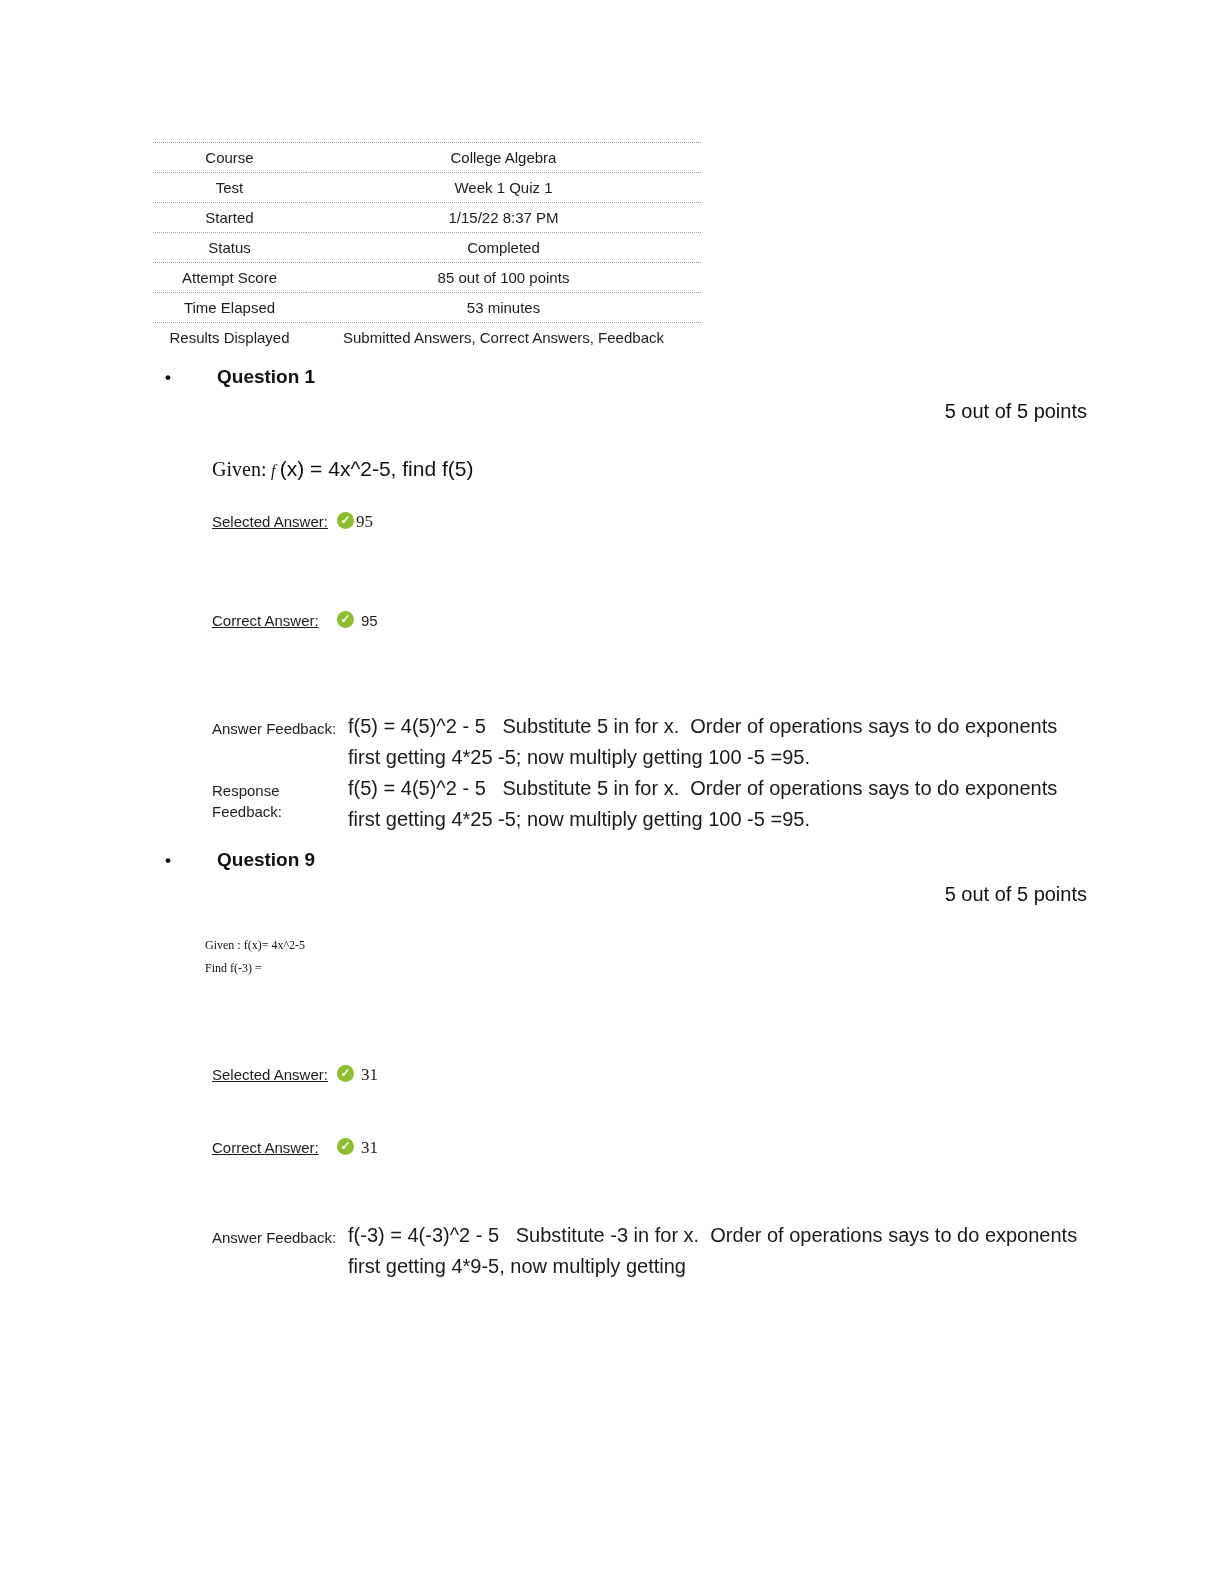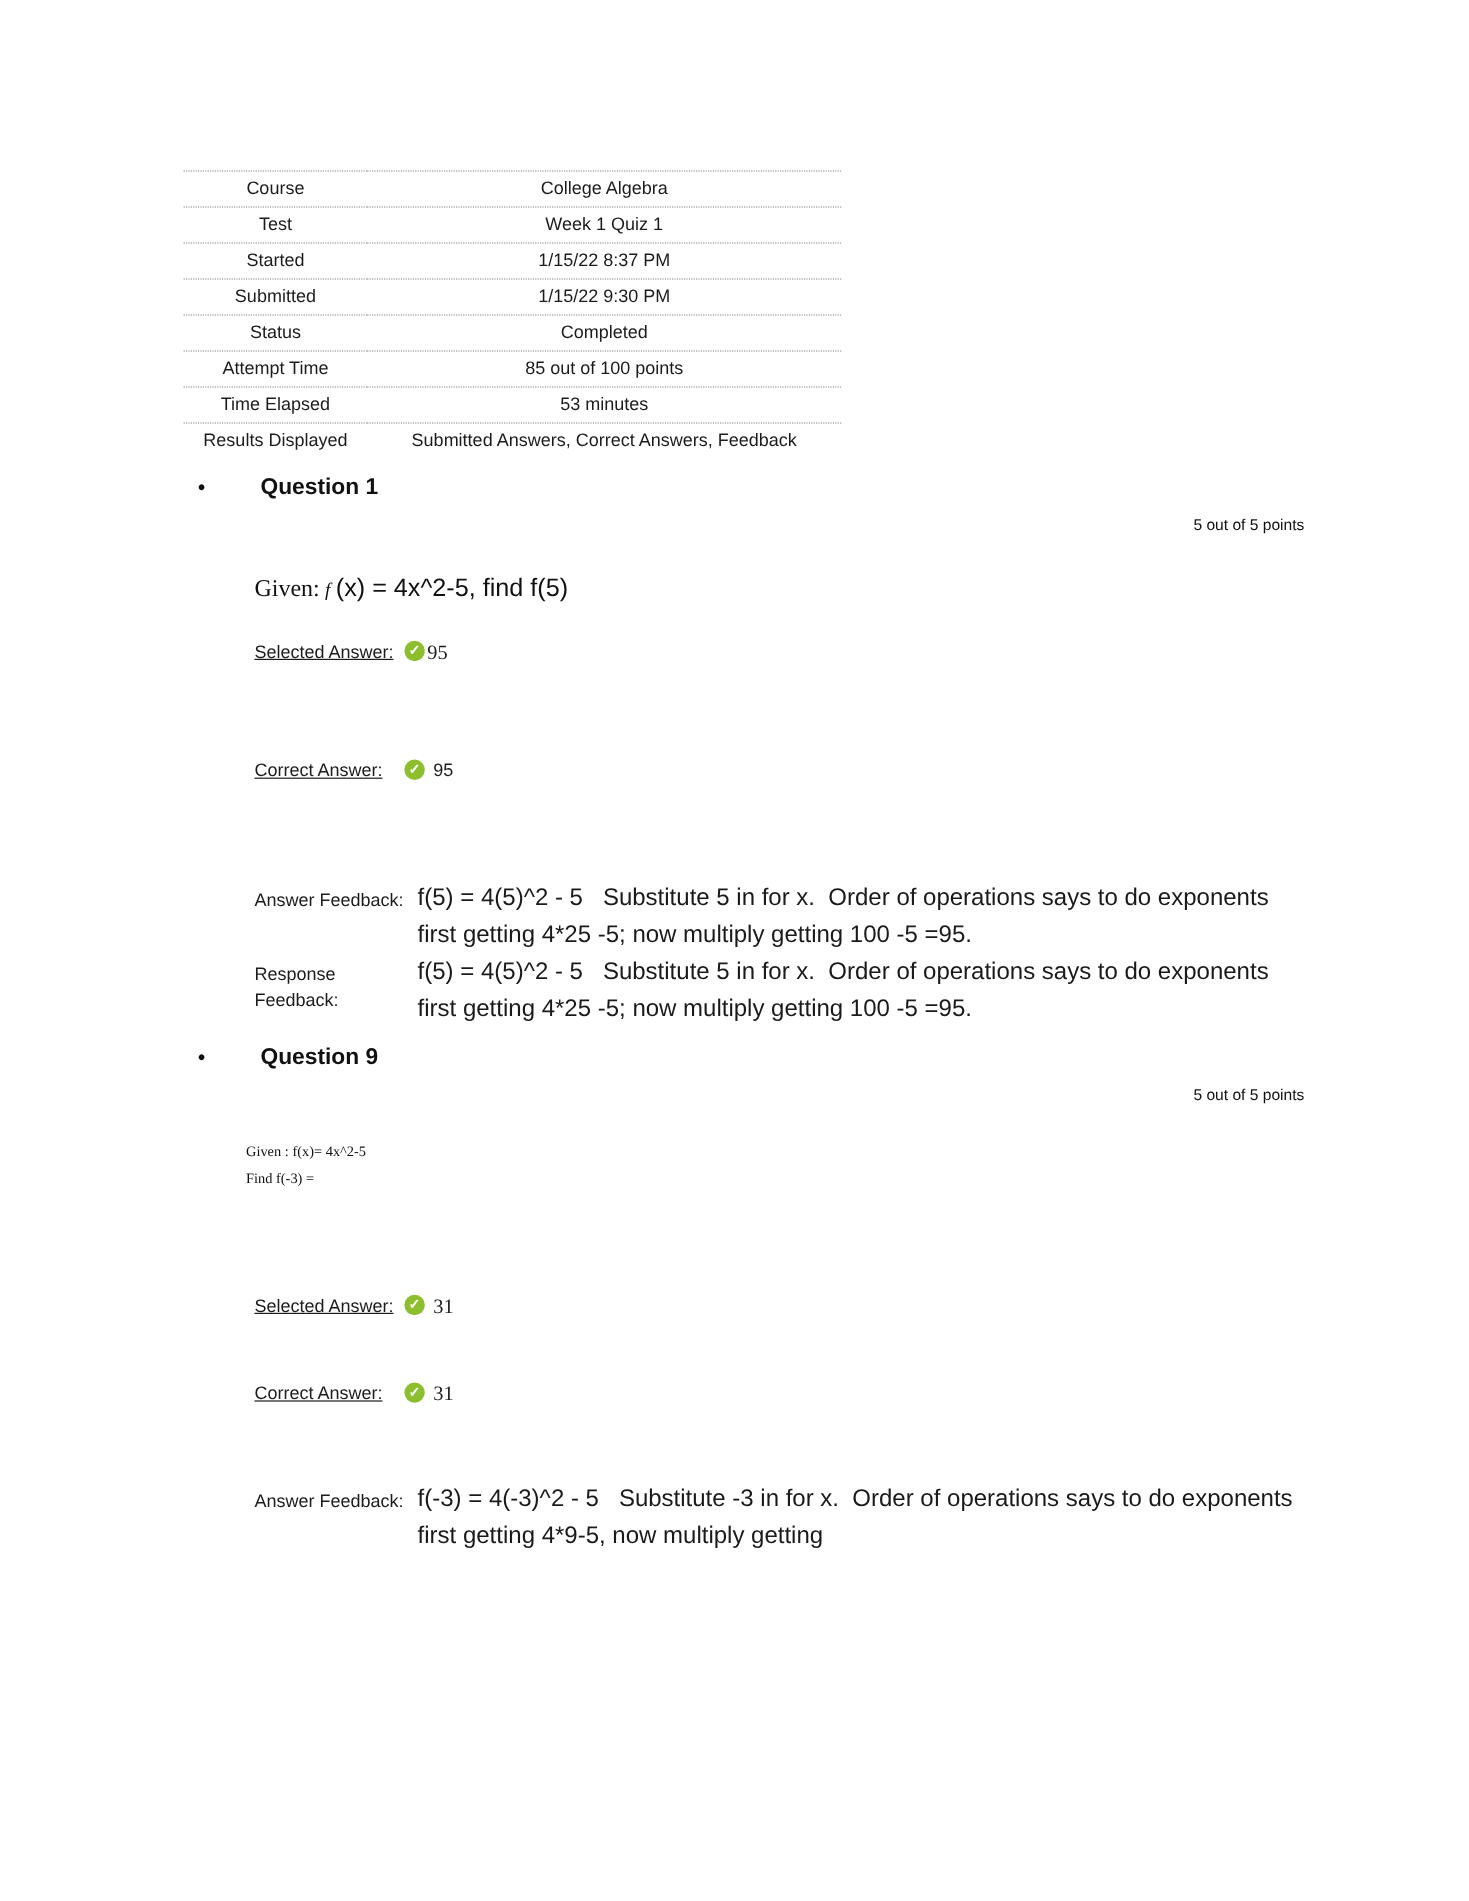--- a/index.html
+++ b/index.html
@@ -46,21 +46,21 @@
     color: #111;
   }
   .q-bullet {
     width: 52px;
     padding-left: 12px;
     font-size: 17px;
     font-weight: bold;
   }
   .points {
     text-align: right;
-    font-size: 13px;
+    font-size: 20px;
     margin-top: 12px;
     color: #111;
   }
 
   
   .prompt-q1 {
     margin: 34px 0 0 59px;
     color: #111;
   }
   .given-serif {
@@ -161,29 +161,25 @@
       </tr>
       <tr>
         <td class="sum-label">Test</td>
         <td class="sum-value">Week 1 Quiz 1</td>
       </tr>
       <tr>
         <td class="sum-label">Started</td>
         <td class="sum-value">1/15/22 8:37 PM</td>
       </tr>
       <tr>
-        <td class="sum-label">Submitted</td>
-        <td class="sum-value">1/15/22 9:30 PM</td>
-      </tr>
-      <tr>
         <td class="sum-label">Status</td>
         <td class="sum-value">Completed</td>
       </tr>
       <tr>
-        <td class="sum-label">Attempt Time</td>
+        <td class="sum-label">Attempt Score</td>
         <td class="sum-value">85 out of 100 points</td>
       </tr>
       <tr>
         <td class="sum-label">Time Elapsed</td>
         <td class="sum-value">53 minutes</td>
       </tr>
       <tr>
         <td class="sum-label">Results Displayed</td>
         <td class="sum-value">Submitted Answers, Correct Answers, Feedback</td>
       </tr>

